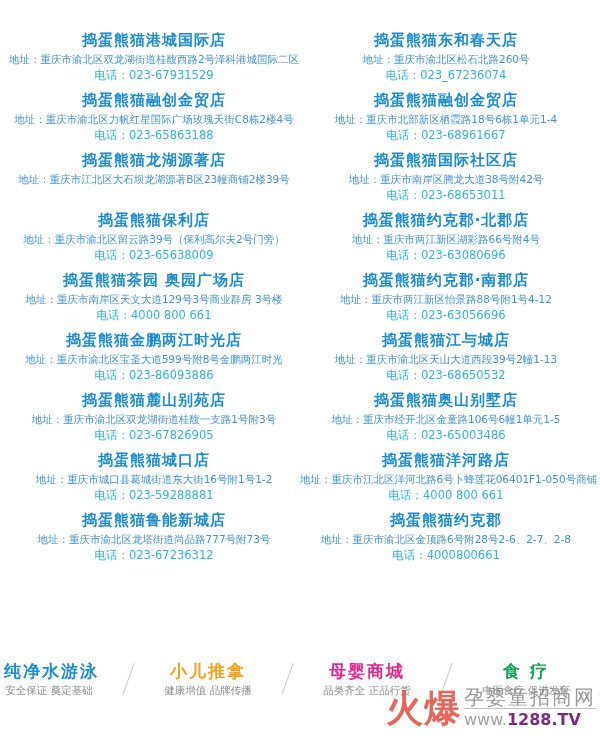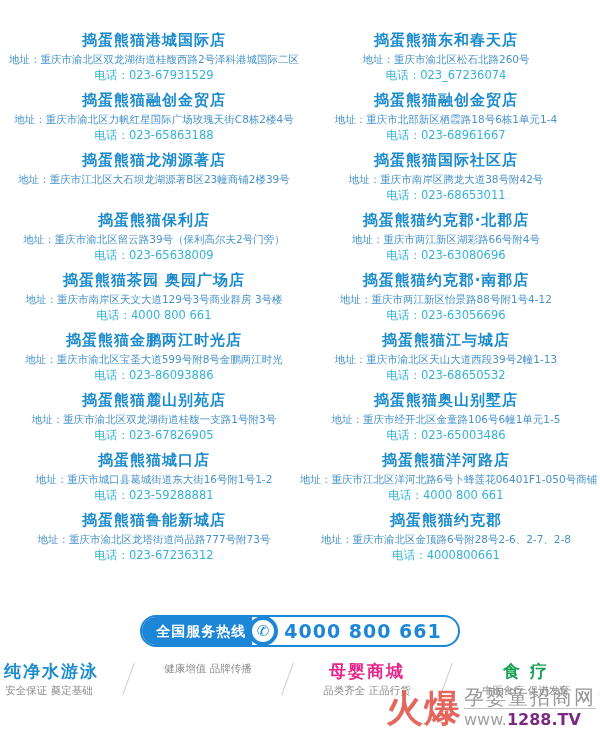--- a/index.html
+++ b/index.html
@@ -274,35 +274,29 @@
           <div class="store-phone">电话：4000 800 661</div>
         </div>
         <div class="store-entry">
           <div class="store-name">捣蛋熊猫约克郡</div>
           <div class="store-address">地址：重庆市渝北区金顶路6号附28号2-6、2-7、2-8</div>
           <div class="store-phone">电话：4000800661</div>
         </div>
       </div>
   </div>
 
-  <div class="hotline-wrap">
-    <div class="hotline-pill">
-      <span class="hotline-label-seg">全国服务热线</span>
-      <span class="hotline-phone-circle">✆</span>
-      <span class="hotline-number">4000 800 661</span>
-    </div>
-  </div>
 
   <div class="services-row" id="services-row">
       <div class="service-item">
         <div class="service-title" style="color: rgb(29, 140, 204);">纯净水游泳</div>
         <div class="service-subtitle">安全保证 奠定基础</div>
       </div>
       <div class="service-divider"></div>
       <div class="service-item">
+        <div class="service-title" style="color: rgb(240, 161, 30);">小儿推拿</div>
         <div class="service-subtitle">健康增值 品牌传播</div>
       </div>
       <div class="service-divider"></div>
       <div class="service-item">
         <div class="service-title" style="color: rgb(229, 38, 139);">母婴商城</div>
         <div class="service-subtitle">品类齐全 正品行货</div>
       </div>
       <div class="service-divider"></div>
       <div class="service-item">
         <div class="service-title" style="color: rgb(20, 161, 84);">食 疗</div>

